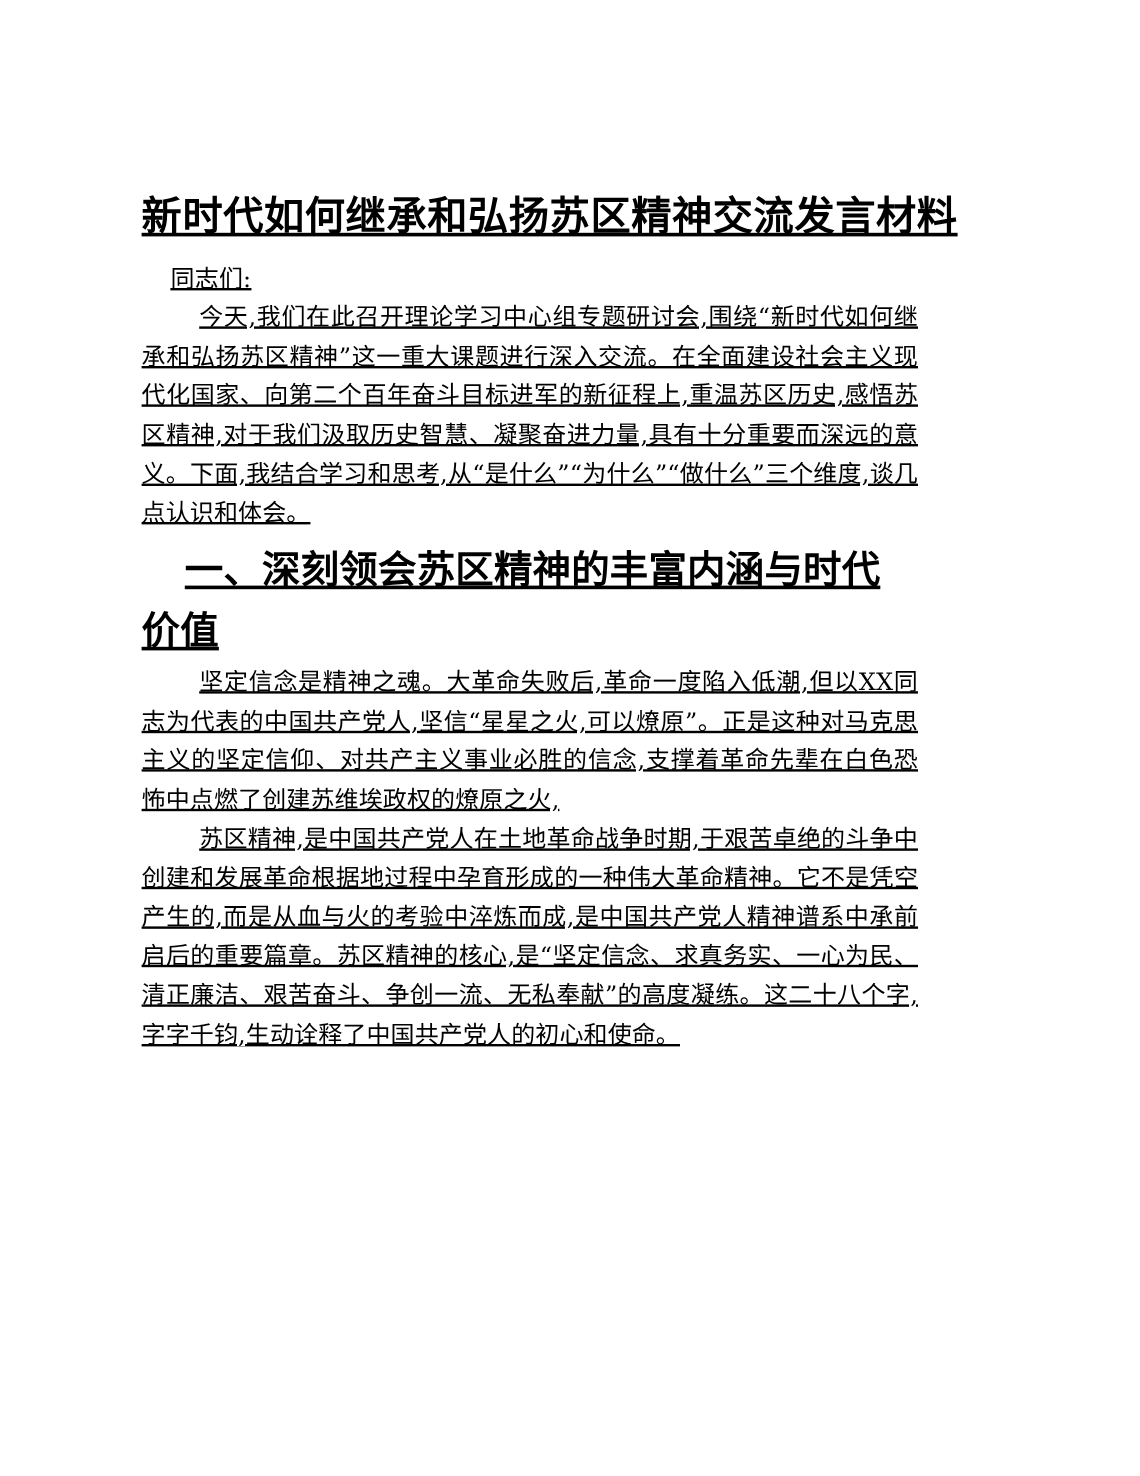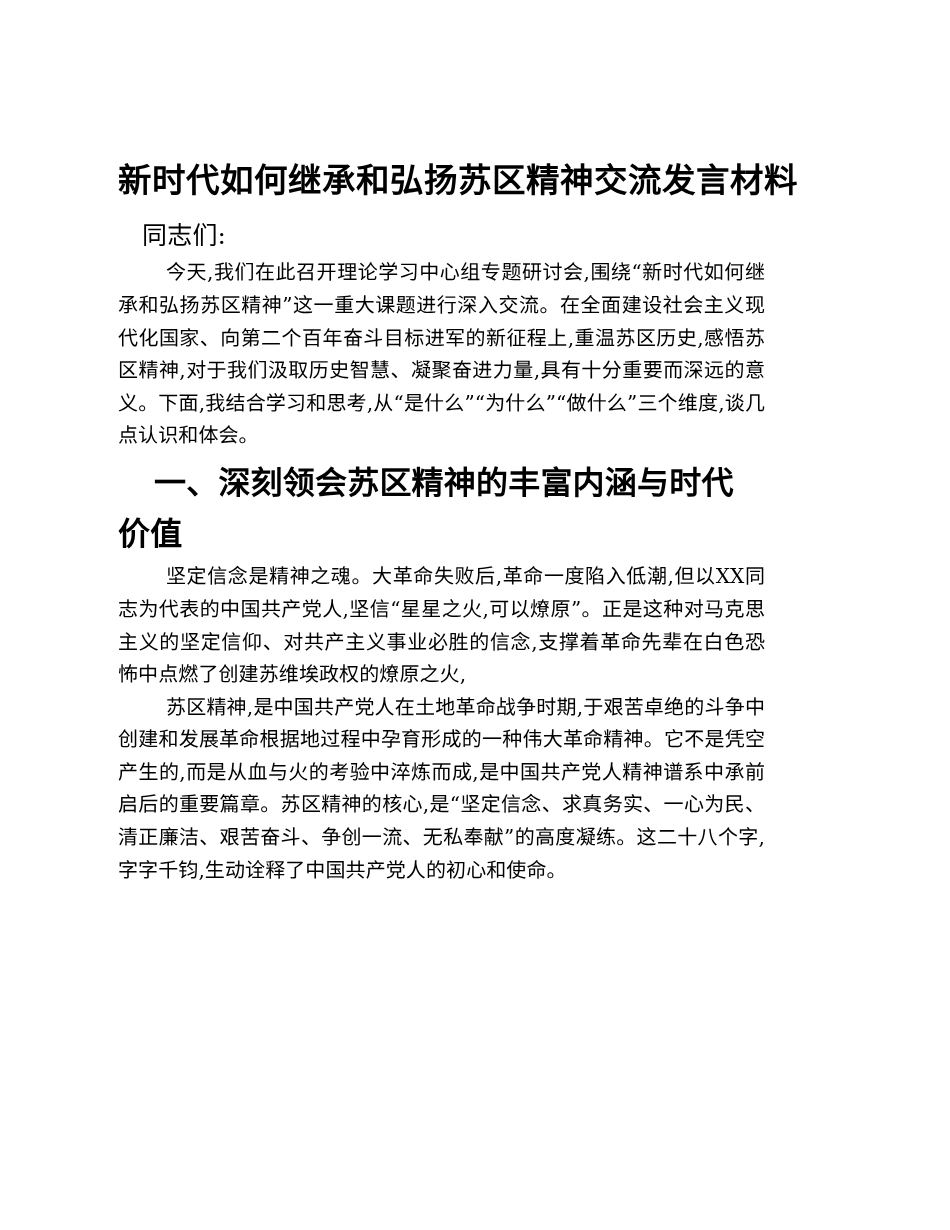--- a/index.html
+++ b/index.html
@@ -15,33 +15,34 @@
     font-family: "DejaVu Serif", "Liberation Serif", serif;
     color: #000000;
   }
   .page {
     position: relative;
     width: 863px;
     height: 1230px;
     box-sizing: border-box;
     padding: 160px 98px 40px 118px;
     background: #ffffff;
+    text-decoration: underline;
   }
   .doc-title {
     font-family: "DejaVu Sans", "Liberation Sans", sans-serif;
     font-weight: bold;
     font-size: 33.5px;
     line-height: 1.25;
     text-align: center;
     letter-spacing: 0.5px;
     margin: 0 0 14px 0;
     white-space: nowrap;
   }
   .salutation {
-    font-size: 25px;
+    font-size: 20px;
     line-height: 1.62;
     margin: 12px 0 0 0;
     text-indent: 2em;
     text-indent: 24px;
     letter-spacing: 0.2px;
   }
   p.body-para {
     font-size: 20px;
     line-height: 1.63;
     margin: 0;

